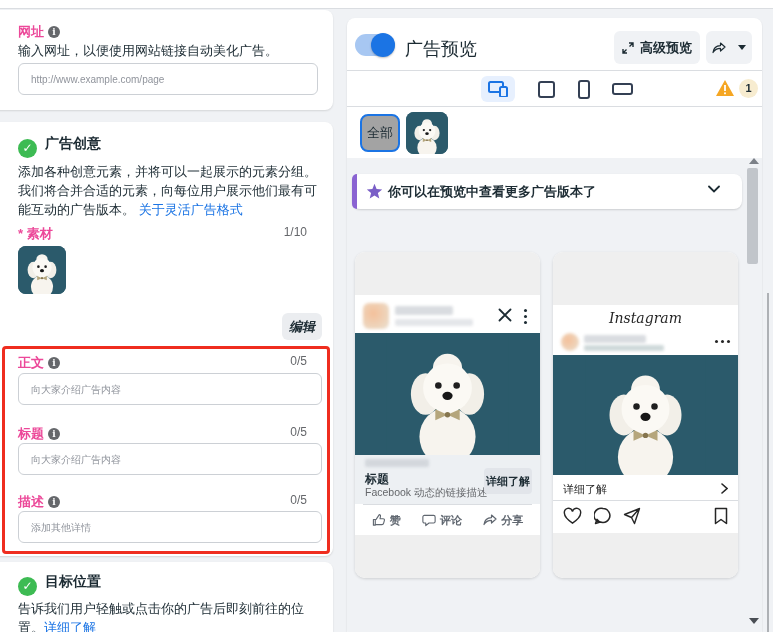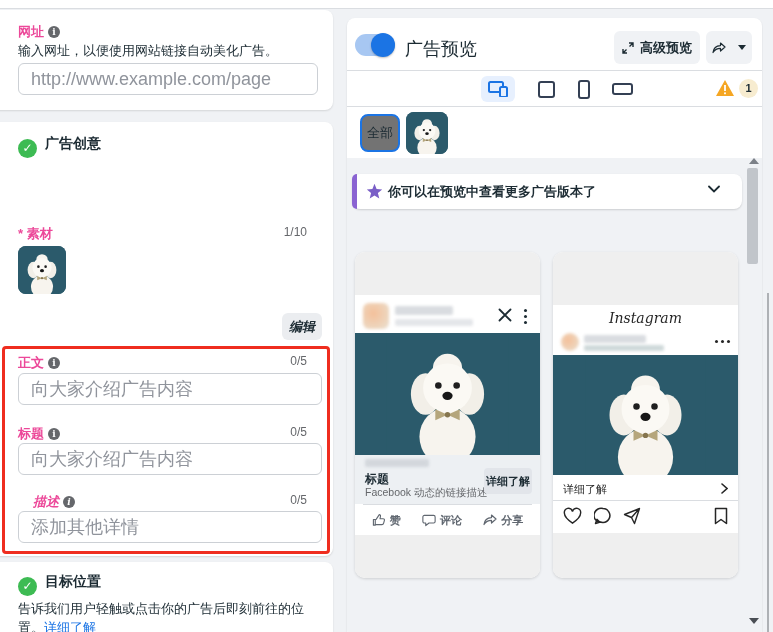--- a/index.html
+++ b/index.html
@@ -15,21 +15,21 @@
   .section-label { font-size:13px; font-weight:700; color:#ec4899; }
   .help-text { font-size:13px; color:#1c2b33; line-height:19px; }
   .blue-link { color:#1b74e4; text-decoration:none; cursor:pointer; }
 
   .info-icon { display:inline-block; width:12px; height:12px; border-radius:50%; background:#65676b; color:#fff;
     font-size:9px; font-weight:700; text-align:center; line-height:12px; vertical-align:1px; margin-left:4px;
     font-family:"DejaVu Serif",serif; }
   .info-icon::before { content:"i"; }
 
   .text-input { position:absolute; height:32px; border:1px solid #ccd0d5; border-radius:6px; padding:0 12px;
-    font-size:18px; color:#1c2b33; width:300px; left:18px; outline:none; font-family:inherit; }
+    font-size:10px; color:#1c2b33; width:300px; left:18px; outline:none; font-family:inherit; }
   .text-input::placeholder { color:#90949c; }
 
   .check-icon { display:inline-block; width:19px; height:19px; border-radius:50%; background:#3dbb53; color:#fff;
     font-size:12px; font-weight:700; text-align:center; line-height:19px; margin-right:8px; vertical-align:-4px; }
   .check-icon::before { content:"✓"; }
   .section-title { font-size:14px; font-weight:700; }
 
   .counter { position:absolute; right:16px; font-size:12px; color:#65676b; }
 
   .gray-btn { position:absolute; background:#ebedf0; border:none; border-radius:6px; font-size:13px; font-weight:600;
@@ -59,21 +59,21 @@
   .hdivider { position:absolute; left:0; width:100%; height:1px; background:#dadde1; }
 
   .fmt-chip { position:absolute; top:58px; width:34px; height:26px; border-radius:6px; display:flex; align-items:center;
     justify-content:center; cursor:pointer; }
   .fmt-chip.selected { background:#e7f0fe; }
   .outline-ic { border:2px solid #344054; border-radius:3px; }
   .badge { position:absolute; top:61px; width:19px; height:19px; border-radius:50%; background:#f7ecd0; color:#1c2b33;
     font-size:11px; font-weight:700; text-align:center; line-height:19px; }
 
   .tab-all { position:absolute; left:13px; top:96px; width:40px; height:38px; border:2px solid #1b74e4; border-radius:8px;
-    background:#737373; font-size:13px; color:#1c2b33; display:flex; align-items:center; justify-content:center; cursor:pointer; }
+    background:#a3a3a3; font-size:13px; color:#1c2b33; display:flex; align-items:center; justify-content:center; cursor:pointer; }
   .tab-dog { position:absolute; left:59px; top:94px; width:42px; height:42px; border-radius:8px; overflow:hidden;
     cursor:pointer; background:#2b5a6b; }
 
   .preview-scroll { position:absolute; left:0; top:140px; width:415px; height:480px; background:#f0f2f5; }
 
   .banner { position:absolute; left:5px; top:16px; width:390px; height:35px; background:#fff; border-radius:8px;
     box-shadow:0 1px 2px rgba(0,0,0,.15); display:flex; align-items:center; cursor:pointer; }
   .banner-bar { position:absolute; left:0; top:0; width:5px; height:35px; background:#8a63d2; border-radius:8px 0 0 8px; }
   .banner-text { margin-left:36px; font-size:13px; font-weight:600; }
   .banner-chevron { position:absolute; right:22px; top:11px; }
@@ -149,20 +149,24 @@
       <span class="section-label">网址</span><span class="info-icon"></span>
     </div>
     <div class="help-text" style="position:absolute; left:28px; top:31px;">输入网址，以便使用网站链接自动美化广告。</div>
     <input class="text-input" style="top: 53px; left: 28px; width: 300px;" placeholder="http://www.example.com/page">
   </div>
 
   <div class="card" style="left:-10px; top:122px; width:343px; height:434px;">
     <div style="position:absolute; left:28px; top:12px;">
       <span class="check-icon"></span><span class="section-title">广告创意</span>
     </div>
+    <div class="help-text" style="position:absolute; left:28px; top:40px; width:302px;">
+      <span>添加各种创意元素，并将可以一起展示的元素分组。我们将合并合适的元素，向每位用户展示他们最有可能互动的广告版本。</span>
+      <a class="blue-link">关于灵活广告格式</a>
+    </div>
 
     <div style="position:absolute; left:28px; top:102px;">
       <span class="section-label">* 素材</span>
     </div>
     <span class="counter" style="top:103px; right:26px;">1/10</span>
 
     <div class="dog-thumb" style="left:28px; top:124px; width:48px; height:48px;">
       <svg viewBox="0 0 100 100" preserveAspectRatio="xMidYMid meet">
           <use href="#dog-art"></use>
         </svg>
@@ -177,21 +181,21 @@
     </div>
     <span class="counter" style="top:232px; right:26px;">0/5</span>
     <input class="text-input" style="top: 251px; left: 28px; width: 304px;" placeholder="向大家介绍广告内容">
 
     <div style="position:absolute; left:28px; top:302px;">
       <span class="section-label">标题</span><span class="info-icon"></span>
     </div>
     <span class="counter" style="top:303px; right:26px;">0/5</span>
     <input class="text-input" style="top: 321px; left: 28px; width: 304px;" placeholder="向大家介绍广告内容">
 
-    <div style="position:absolute; left:43px; top:370px;font-style:italic;">
+    <div style="position:absolute; left:28px; top:370px;">
       <span class="section-label">描述</span><span class="info-icon"></span>
     </div>
     <span class="counter" style="top:371px; right:26px;">0/5</span>
     <input class="text-input" style="top: 389px; left: 28px; width: 304px;" placeholder="添加其他详情">
   </div>
 
   <div class="red-box"></div>
 
   <div class="card" style="left:-10px; top:562px; width:343px; height:80px;">
     <div style="position:absolute; left:28px; top:10px;">

